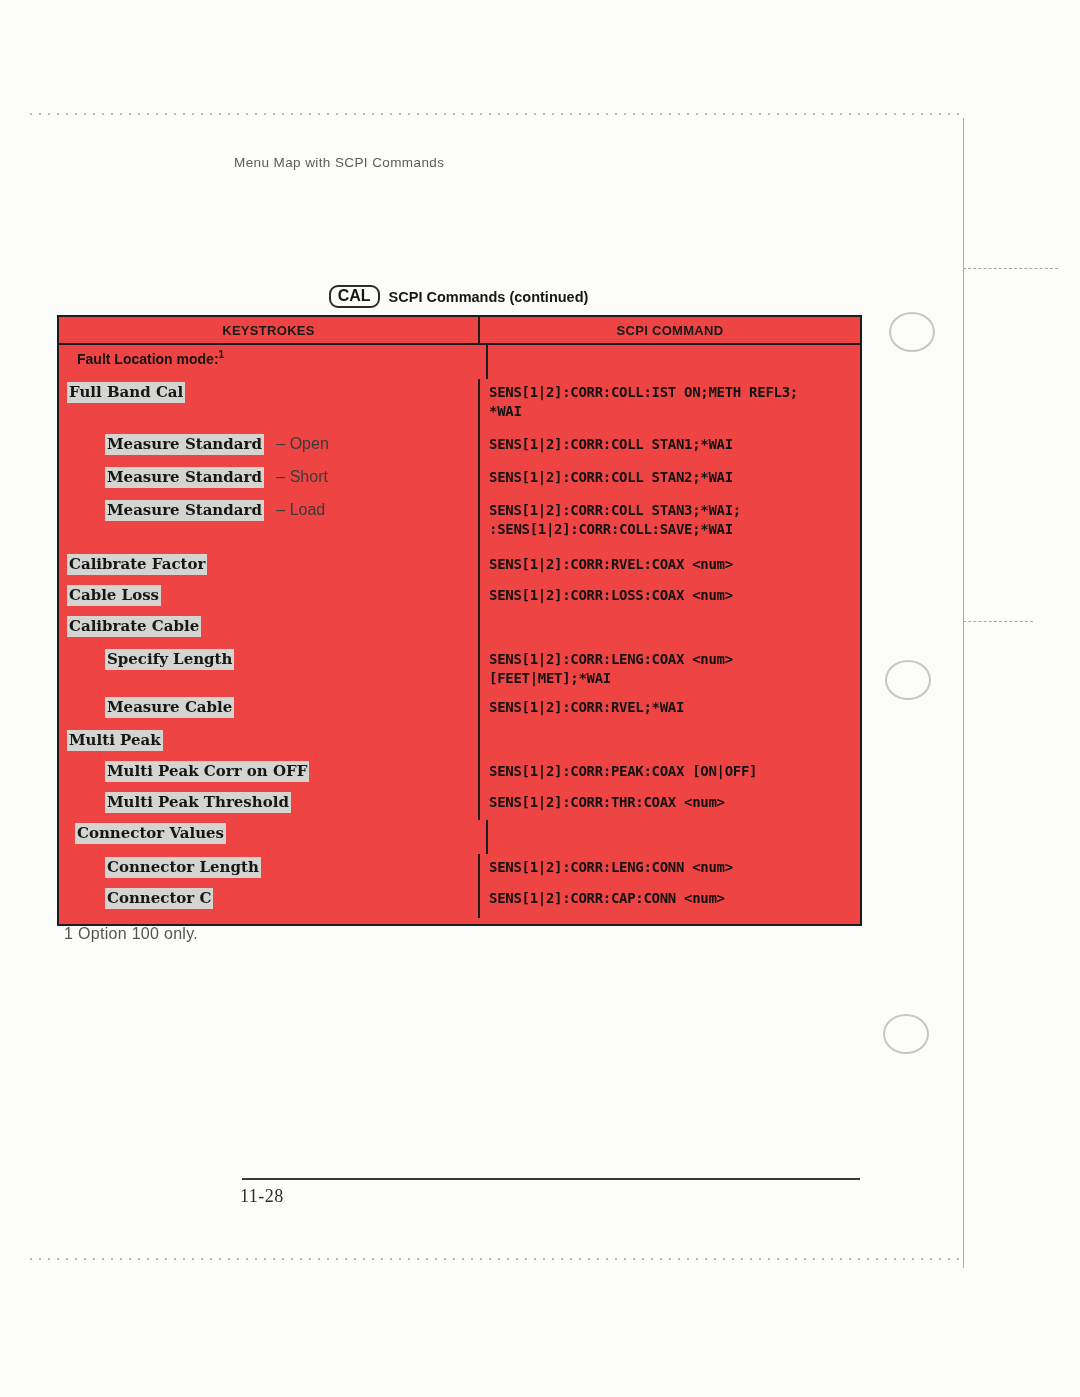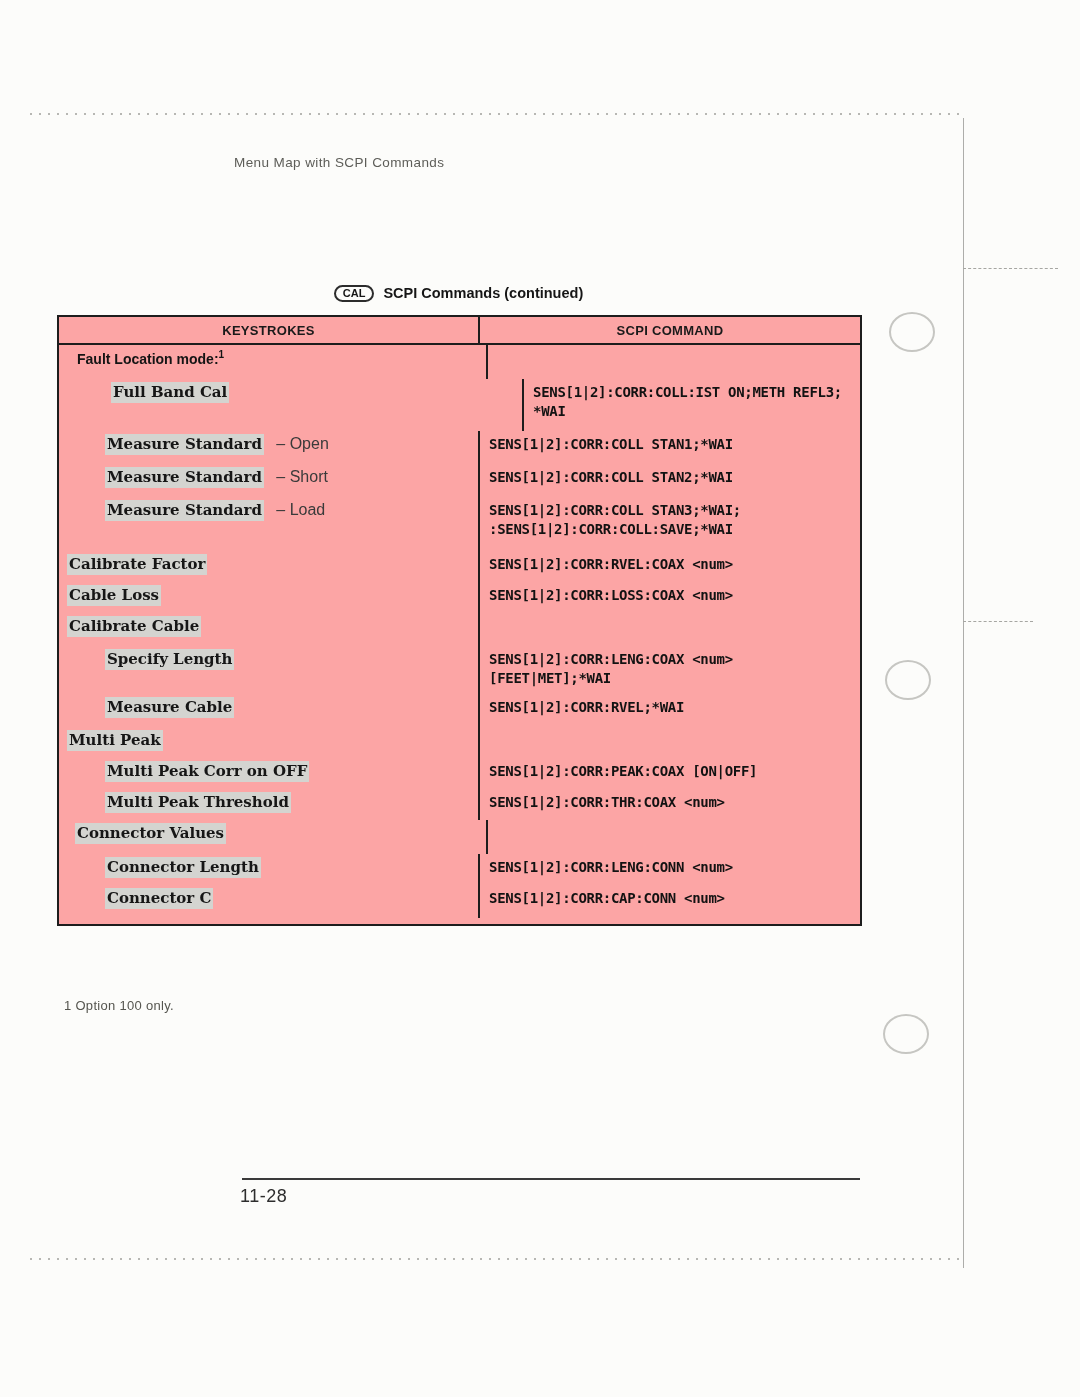--- a/index.html
+++ b/index.html
@@ -31,39 +31,39 @@
     position:absolute;left:234px;top:155px;
     font-size:13.5px;color:#5d5d58;letter-spacing:.4px;
   }
 
   .section-title{
     position:absolute;left:57px;top:285px;width:803px;
     text-align:center;font-weight:bold;font-size:14.5px;color:#161616;
   }
   .keycap{
     display:inline-block;border:2px solid #2c2c2c;border-radius:9px;
-    padding:0 7px 1px 7px;font-size:11px;font-weight:bold;
+    padding:0 7px 1px 7px;font-size:16px;font-weight:bold;
     vertical-align:1px;margin-right:5px;
   }
 
   
   .scpi-table{
     position:absolute;left:57px;top:315px;width:801px;
-    border:2px solid #1d1d1d;background:#fca5a5;
+    border:2px solid #1d1d1d;background:#ef4444;
   }
   .thead{display:grid;grid-template-columns:421px 1fr;border-bottom:2px solid #1d1d1d;}
   .th{
     text-align:center;font-weight:bold;font-size:13px;
     padding:6px 0 5px 0;letter-spacing:.3px;
   }
   .th.left{border-right:2px solid #1d1d1d;}
   .tbody{padding-bottom:6px;}
   .trow{display:grid;grid-template-columns:421px 1fr;min-height:31px;}
   .trow.hA{min-height:34px;padding-left:8px;}
-  .trow.hB{min-height:52px;padding-left:44px;}
+  .trow.hB{min-height:52px;}
   .trow.hC{min-height:54px;}
   .trow.hD{min-height:48px;}
   .trow.hE{min-height:33px;}
   .cell-key{
     border-right:2px solid #1d1d1d;
     padding:4px 6px 0 10px;
   }
   .cell-key.ind1{padding-left:48px;}
   .key-shaded{
     display:inline-block;
@@ -84,28 +84,28 @@
   .key-plain sup{font-size:10px;}
   .cell-cmd{
     padding:4px 4px 0 9px;
     font-family:"DejaVu Sans Mono","Liberation Mono",monospace;
     font-weight:bold;font-size:14px;color:#121212;
     letter-spacing:-0.3px;line-height:1.35;
     white-space:pre-line;
   }
 
   .footnote{
-    position:absolute;left:64px;top:998px;
-    font-size:13px;color:#55554f;letter-spacing:.3px;
+    position:absolute;left:64px;top:925px;
+    font-size:16px;color:#55554f;letter-spacing:.3px;
   }
 
   .pageno-rule{position:absolute;left:242px;top:1178px;width:618px;height:2px;background:#3a3a3a;}
   .page-number{
     position:absolute;left:240px;top:1186px;
-    font-family:Liberation Sans, sans-serif;
+    font-family:Liberation Serif, serif;
     font-size:18px;color:#2d2d2d;letter-spacing:.5px;
   }
 </style>
 </head>
 <body>
 
 <div class="page">
 
   <div class="dotted dotted-top"></div>
   <div class="right-rule"></div>

